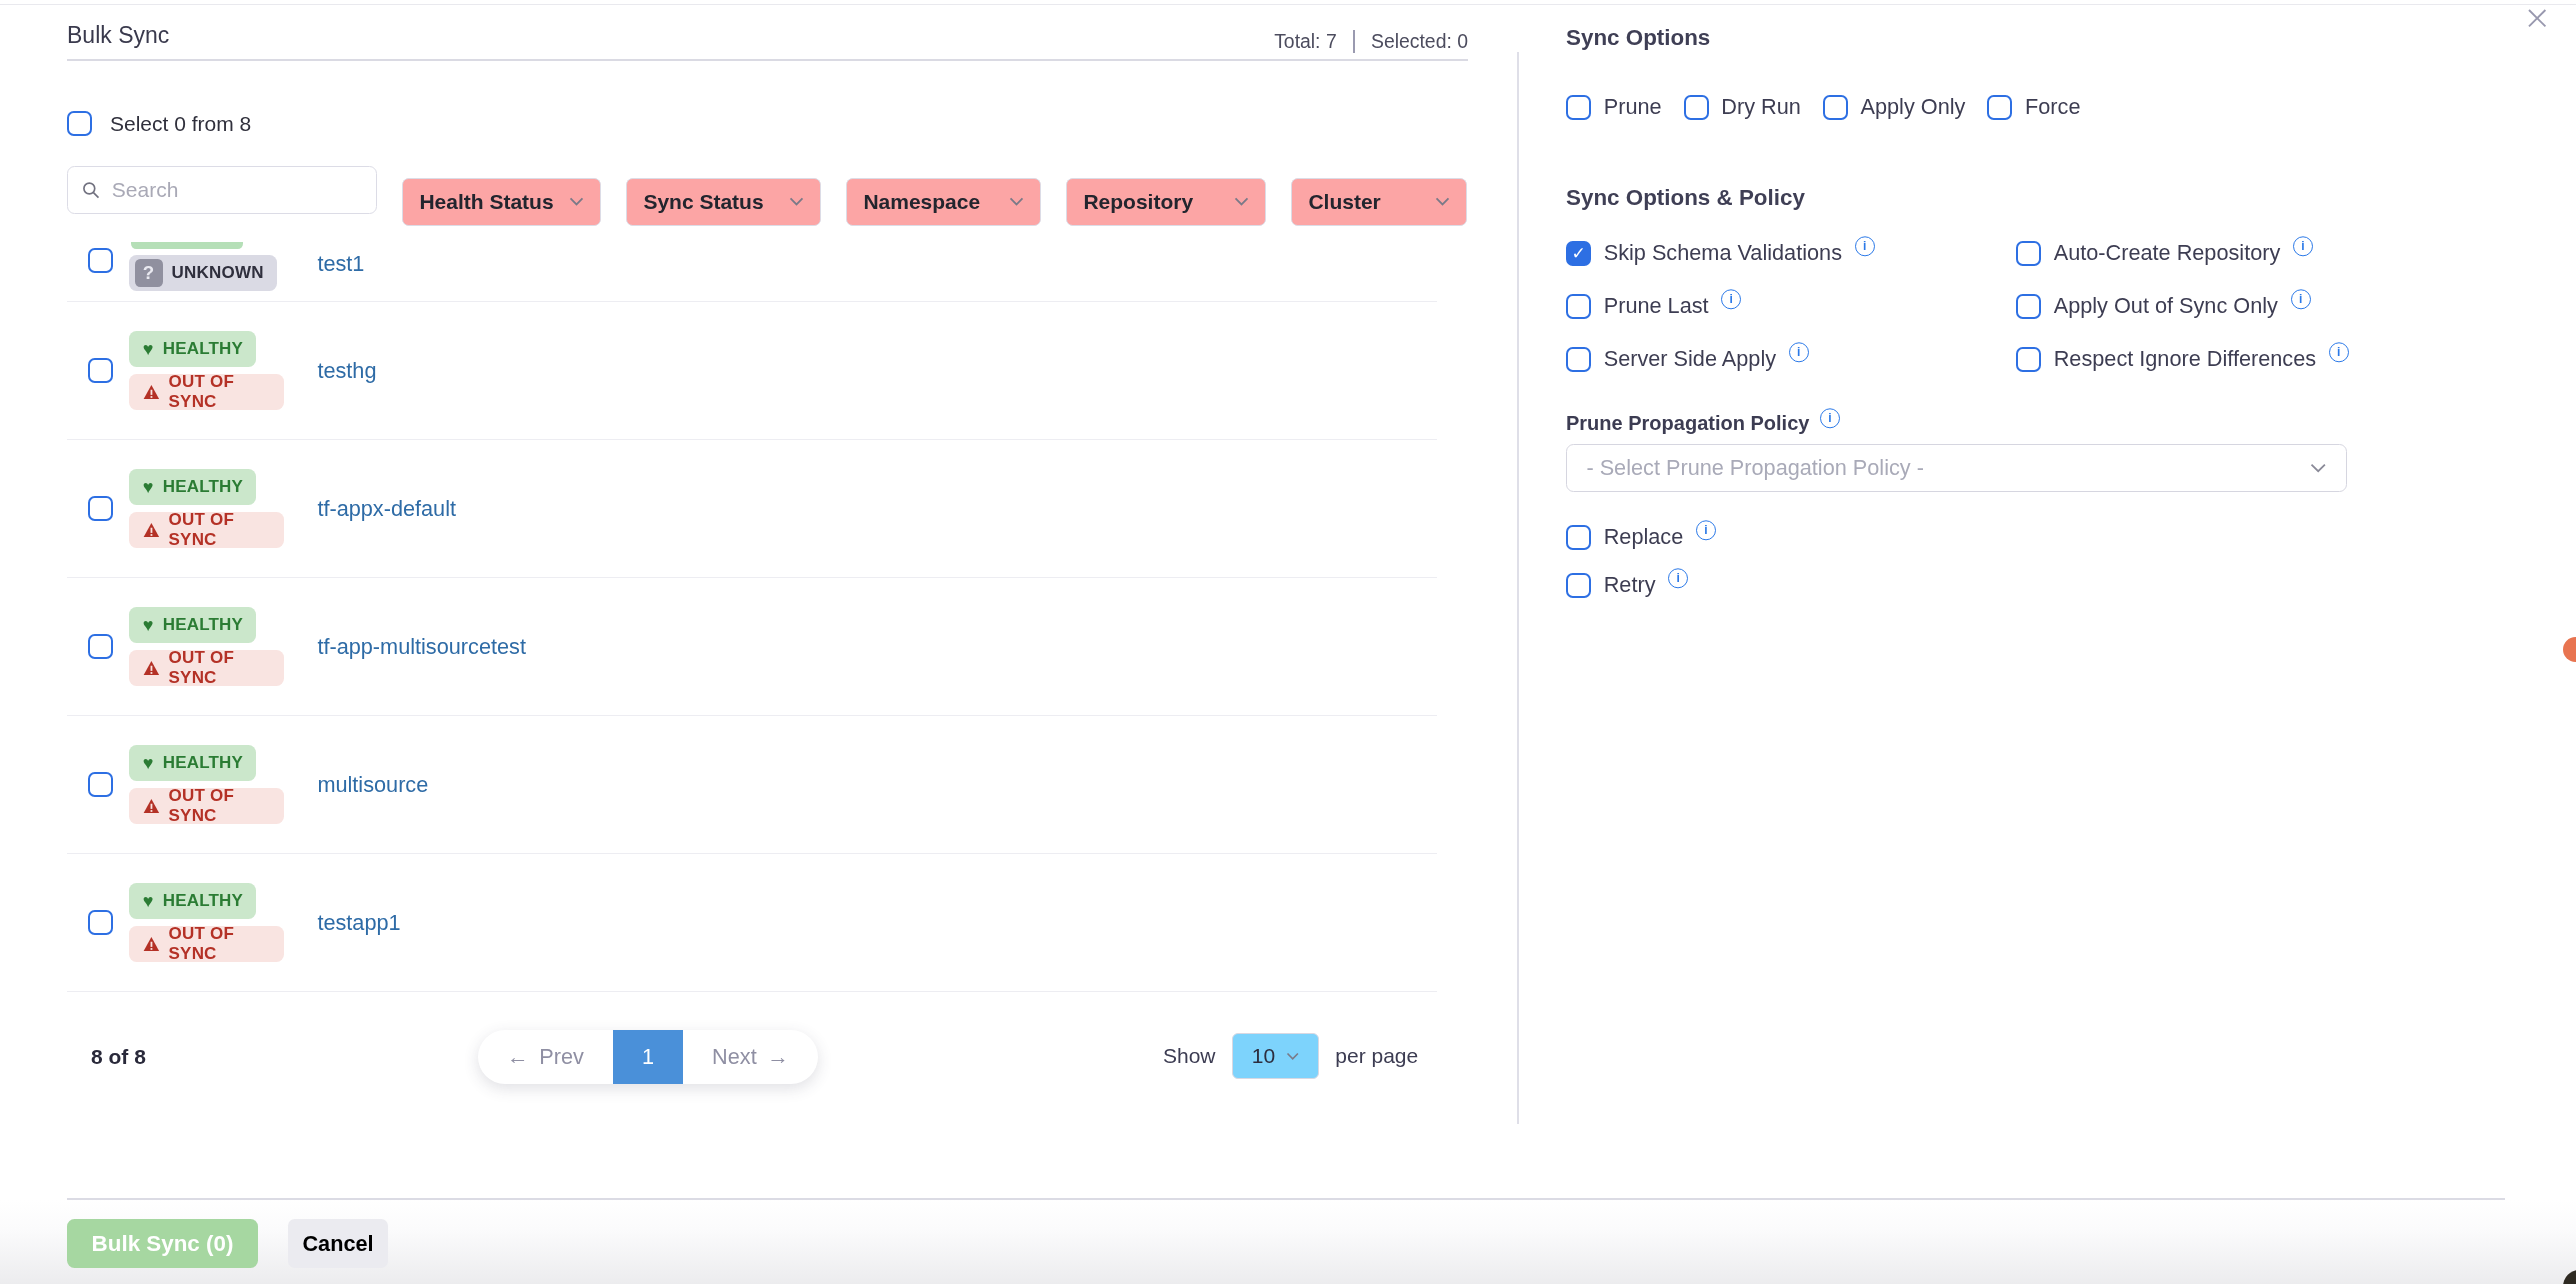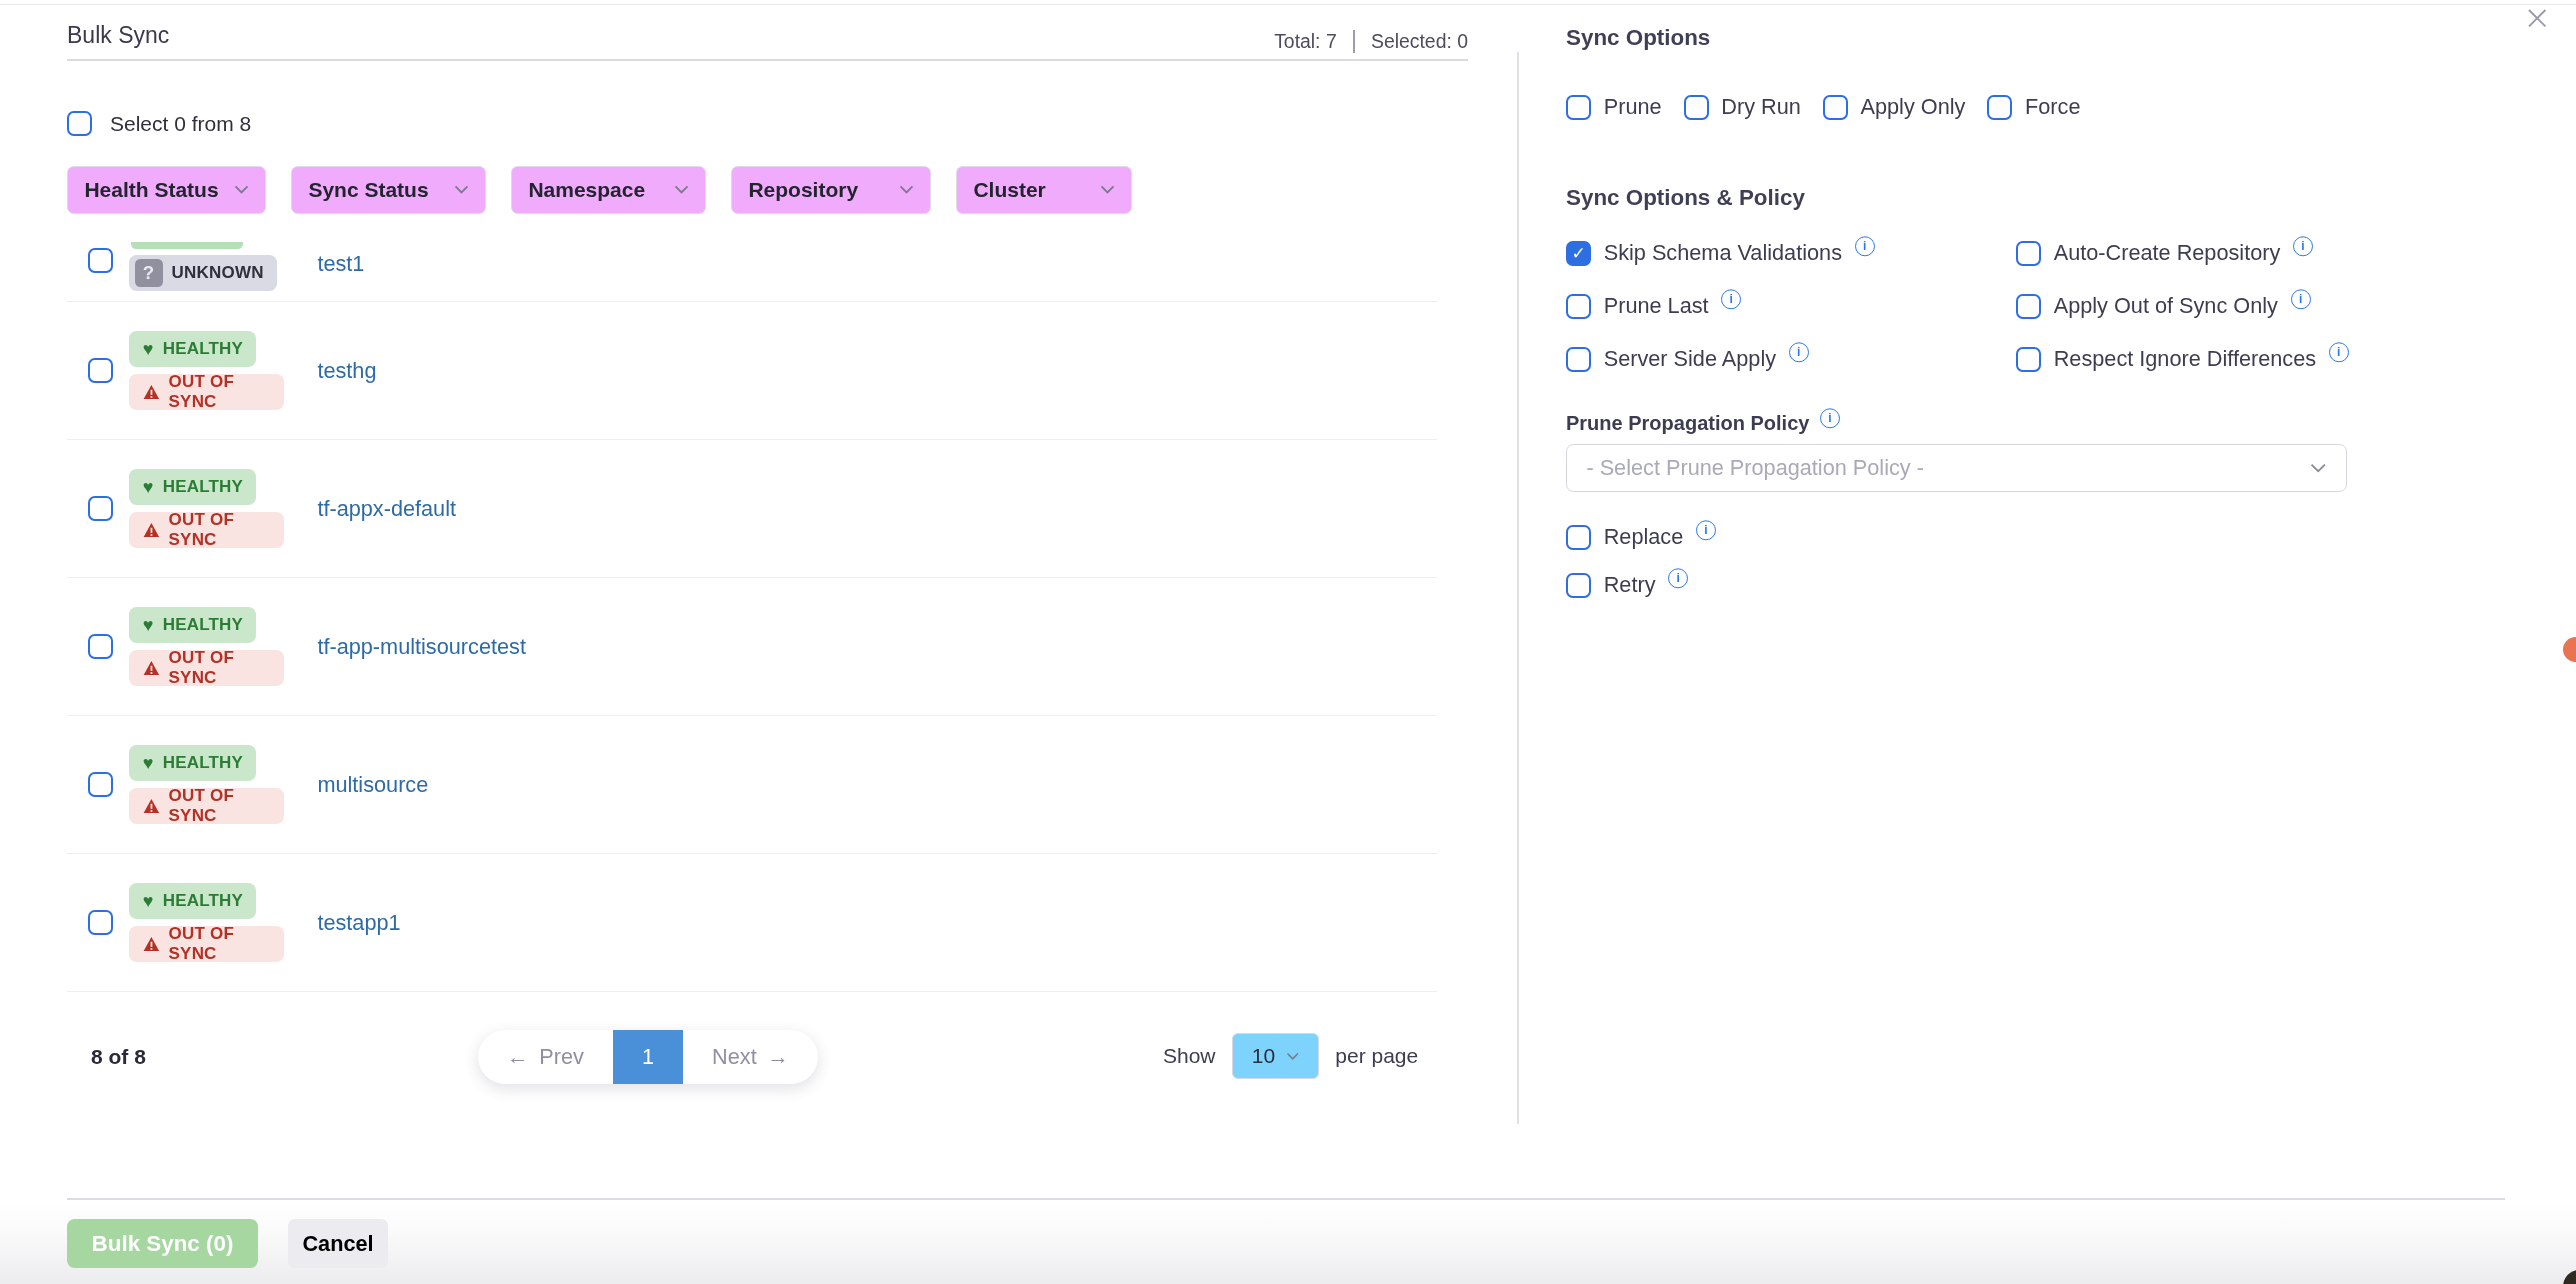--- a/index.html
+++ b/index.html
@@ -40,23 +40,23 @@
     color:#2b79e8; font-size:12px; font-weight:700; display:inline-flex; align-items:center;
     justify-content:center; transform:translateY(-6.7px); flex:0 0 auto; cursor:pointer; }
 
   
   .filters { left:67px; top:166px; display:flex; gap:25px; height:48px; }
   .search-box { width:310px; height:48px; background:#fff; border:1.5px solid #dcdce6;
     border-radius:7.5px; display:flex; align-items:center; padding:0 13.4px; gap:10.5px; }
   .search-box input { border:none; outline:none; font-size:21px; color:#33333f; width:100%;
     font-family:inherit; background:transparent; }
   .search-box input::placeholder { color:#a9a9b6; }
-  .drop { height:48px; background:#f0abfc; border:1.5px solid #dcdce6; border-radius:6.7px;
+  .drop { height:48px; background:#fca5a5; border:1.5px solid #dcdce6; border-radius:6.7px;
     display:flex; align-items:center; justify-content:space-between; padding:0 16.4px;
-    font-size:21px; font-weight:600; color:#23252e; cursor:pointer; }
+    font-size:21px; font-weight:600; color:#23252e; cursor:pointer;margin-top:12px; }
   .drop.w1{width:199px}.drop.w2{width:195px}.drop.w3{width:195px}.drop.w4{width:200px}.drop.w5{width:176px}
 
   
   .list { left:67px; top:214px; width:1370px; }
   .row { display:flex; align-items:center; border-bottom:1.5px solid #ededf2;
     height:138px; padding-left:21px; }
   .row.clipped { height:88px; align-items:flex-start; }
   .row .cb { margin-right:16.4px; }
   .row.clipped .cb { margin-top:34px; }
   .badges { width:155px; display:flex; flex-direction:column; gap:7.5px; align-items:flex-start; }
@@ -135,20 +135,27 @@
   <span>Selected: 0</span>
 </div>
 <div class="abs header-underline"></div>
 
 <div class="abs select-all">
   <span class="cb"></span>
   <span>Select 0 from 8</span>
 </div>
 
 <div class="abs filters">
+  <div class="search-box">
+    <svg width="22.4" height="22.4" viewBox="0 0 24 24">
+        <circle cx="10" cy="10" r="6.5" fill="none" stroke="#71717f" stroke-width="2"></circle>
+        <line x1="15" y1="15" x2="21" y2="21" stroke="#71717f" stroke-width="2"></line>
+      </svg>
+    <input placeholder="Search" style="">
+  </div>
   <div class="drop w1">
     <span>Health Status</span>
     <svg width="15" height="9.7" viewBox="0 0 20 13">
         <polyline points="2,2 10,10 18,2" fill="none" stroke="#7a7a88" stroke-width="2.4"></polyline>
       </svg>
   </div>
   <div class="drop w2">
     <span>Sync Status</span>
     <svg width="15" height="9.7" viewBox="0 0 20 13">
         <polyline points="2,2 10,10 18,2" fill="none" stroke="#7a7a88" stroke-width="2.4"></polyline>

